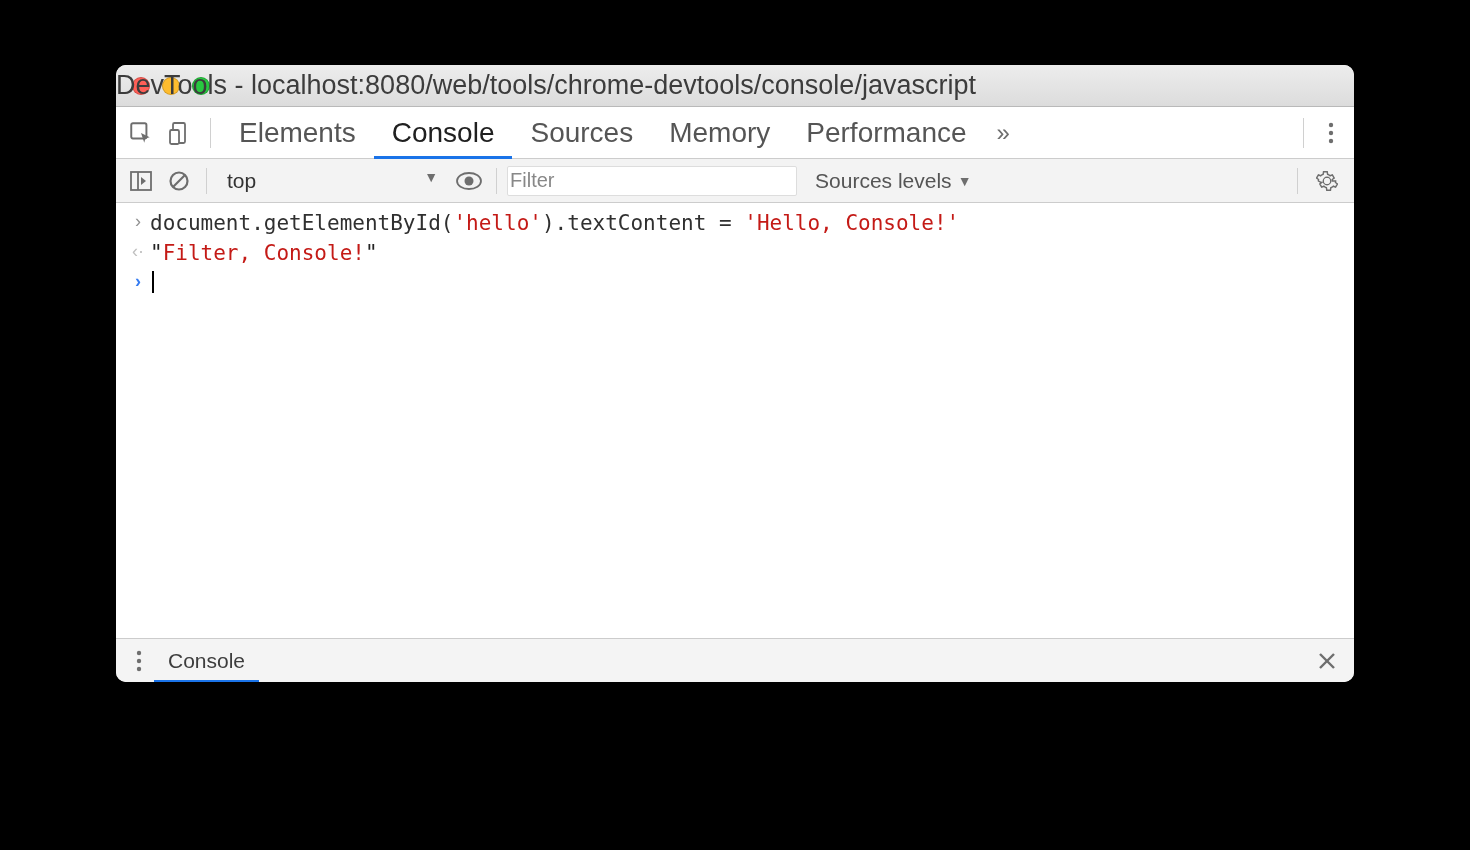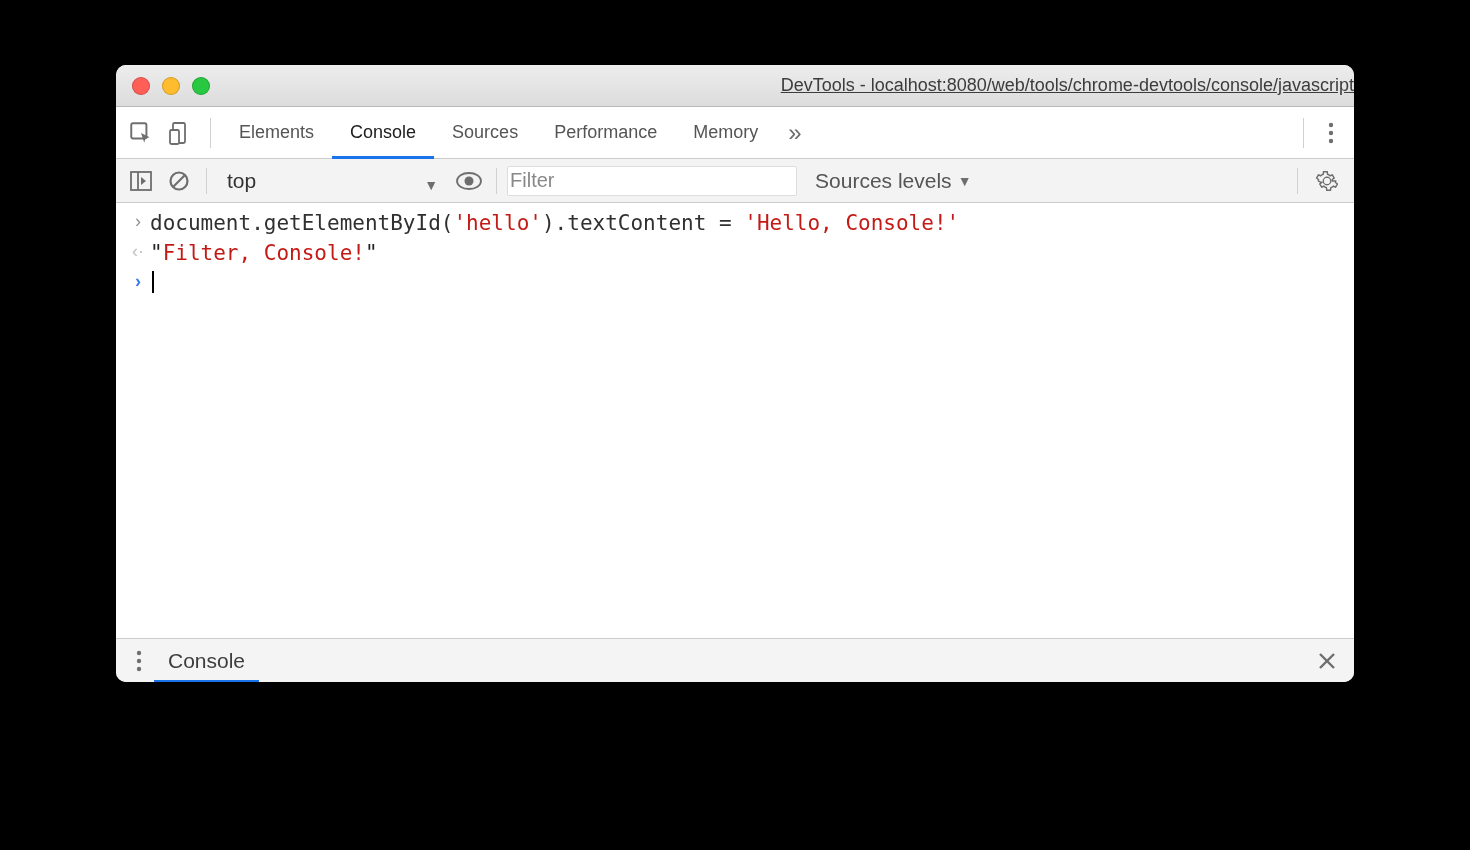--- a/index.html
+++ b/index.html
@@ -28,43 +28,43 @@
     background: linear-gradient(#ededed,#dcdcdc);
     border-bottom: 1px solid #b9b9b9;
     display: flex;
     align-items: center;
     position: relative;
   }
   .traffic { display: flex; gap: 12px; margin-left: 16px; }
   .dot { width: 18px; height: 18px; border-radius: 50%; box-shadow: inset 0 0 0 1px rgba(0,0,0,.18); }
   .dot.red{background:#ff5f57}.dot.yel{background:#febc2e}.dot.grn{background:#28c840}
   .title {
-    position:absolute; left:0; right:0; text-align:right;
-    font-size:18px; color:#3c3c3c; pointer-events:none;text-decoration:underline;
+    position:absolute; left:0; right:0; text-align:left;
+    font-size:27px; color:#3c3c3c; pointer-events:none;
   }
   
   .tabs {
     height:52px; display:flex; align-items:center;
     border-bottom:1px solid #ccc; padding:0 6px;
   }
   .tab-icons{display:flex;align-items:center;gap:14px;padding:0 8px 0 6px;color:#6e6e6e}
   .sep{width:1px;height:30px;background:#d0d0d0;margin:0 10px}
-  .tab{padding:0 18px;height:52px;display:flex;align-items:center;font-size:18px;color:#555;cursor:default}
+  .tab{padding:0 18px;height:52px;display:flex;align-items:center;font-size:28px;color:#555;cursor:default}
   .tab.active{color:#202020;border-bottom:3px solid #1a73e8;padding-top:3px}
   .more-tabs{color:#6e6e6e;font-size:24px;padding:0 12px}
   .spacer{flex:1}
   .kebab{color:#6e6e6e;padding:0 14px}
   
   .toolbar{
     height:44px;display:flex;align-items:center;
     border-bottom:1px solid #ccc;padding:0 8px;font-size:20px;color:#555;gap:4px;
     background:#f3f3f3;
   }
   .tb-btn{display:flex;align-items:center;justify-content:center;width:34px;height:34px;color:#6e6e6e}
-  .context{display:flex;align-items:flex-end;gap:4px;padding:0 10px}
+  .context{display:flex;align-items:flex-start;gap:4px;padding:0 10px}
   .context .label{font-size:21px;color:#333}
   .vsep{width:1px;height:26px;background:#d0d0d0;margin:0 6px}
   .filter{
     width:290px;height:30px;border:1px solid #ddd;background:#fff;
     font-size:20px;color:#888;padding:0 2px;display:flex;align-items:center;border-radius:2px;
   }
   .levels{display:flex;align-items:center;gap:6px;padding:0 14px;color:#555;font-size:21px}
   .gear{margin-left:auto;padding:0 8px;color:#6e6e6e}
   
   .console{flex:1;background:#fff;font-family:Menlo,Consolas,monospace;font-size:21px;overflow:auto;padding-top:6px}
@@ -115,22 +115,22 @@
         <svg width="24" height="26" viewBox="0 0 24 24" fill="none" stroke="#6e6e6e" stroke-width="1.8">
           <rect x="5" y="2" width="12" height="20" rx="1.5"></rect>
           <rect x="2" y="9" width="9" height="14" rx="1.5" fill="#fff"></rect>
         </svg>
       </span>
     </div>
     <div class="sep"></div>
     <div class="tab">Elements</div>
     <div class="tab active">Console</div>
     <div class="tab">Sources</div>
+    <div class="tab">Memory</div>
     <div class="tab">Performance</div>
-    <div class="tab">Memory</div>
     <div class="more-tabs">»</div>
     <div class="spacer"></div>
     <div class="sep"></div>
     <div class="kebab">
       <svg width="6" height="22" viewBox="0 0 6 22" fill="#6e6e6e">
           <circle cx="3" cy="3" r="2.2"></circle>
           <circle cx="3" cy="11" r="2.2"></circle>
           <circle cx="3" cy="19" r="2.2"></circle>
         </svg>
     </div>

